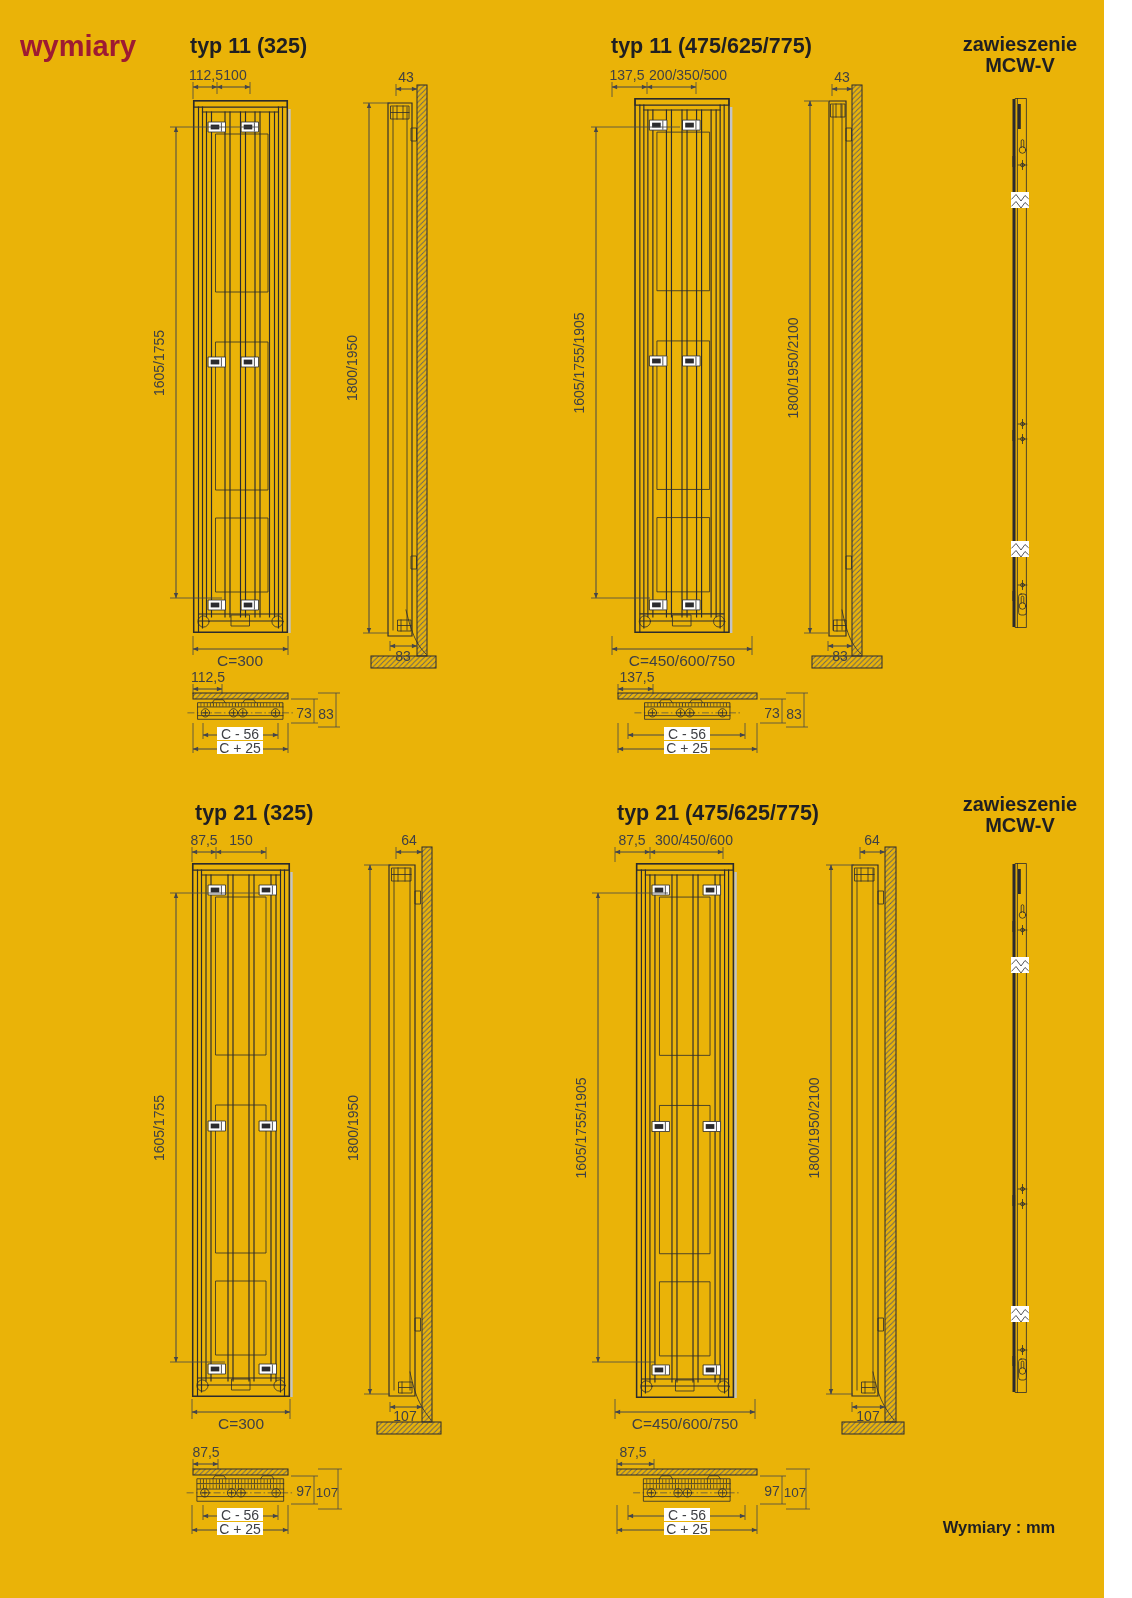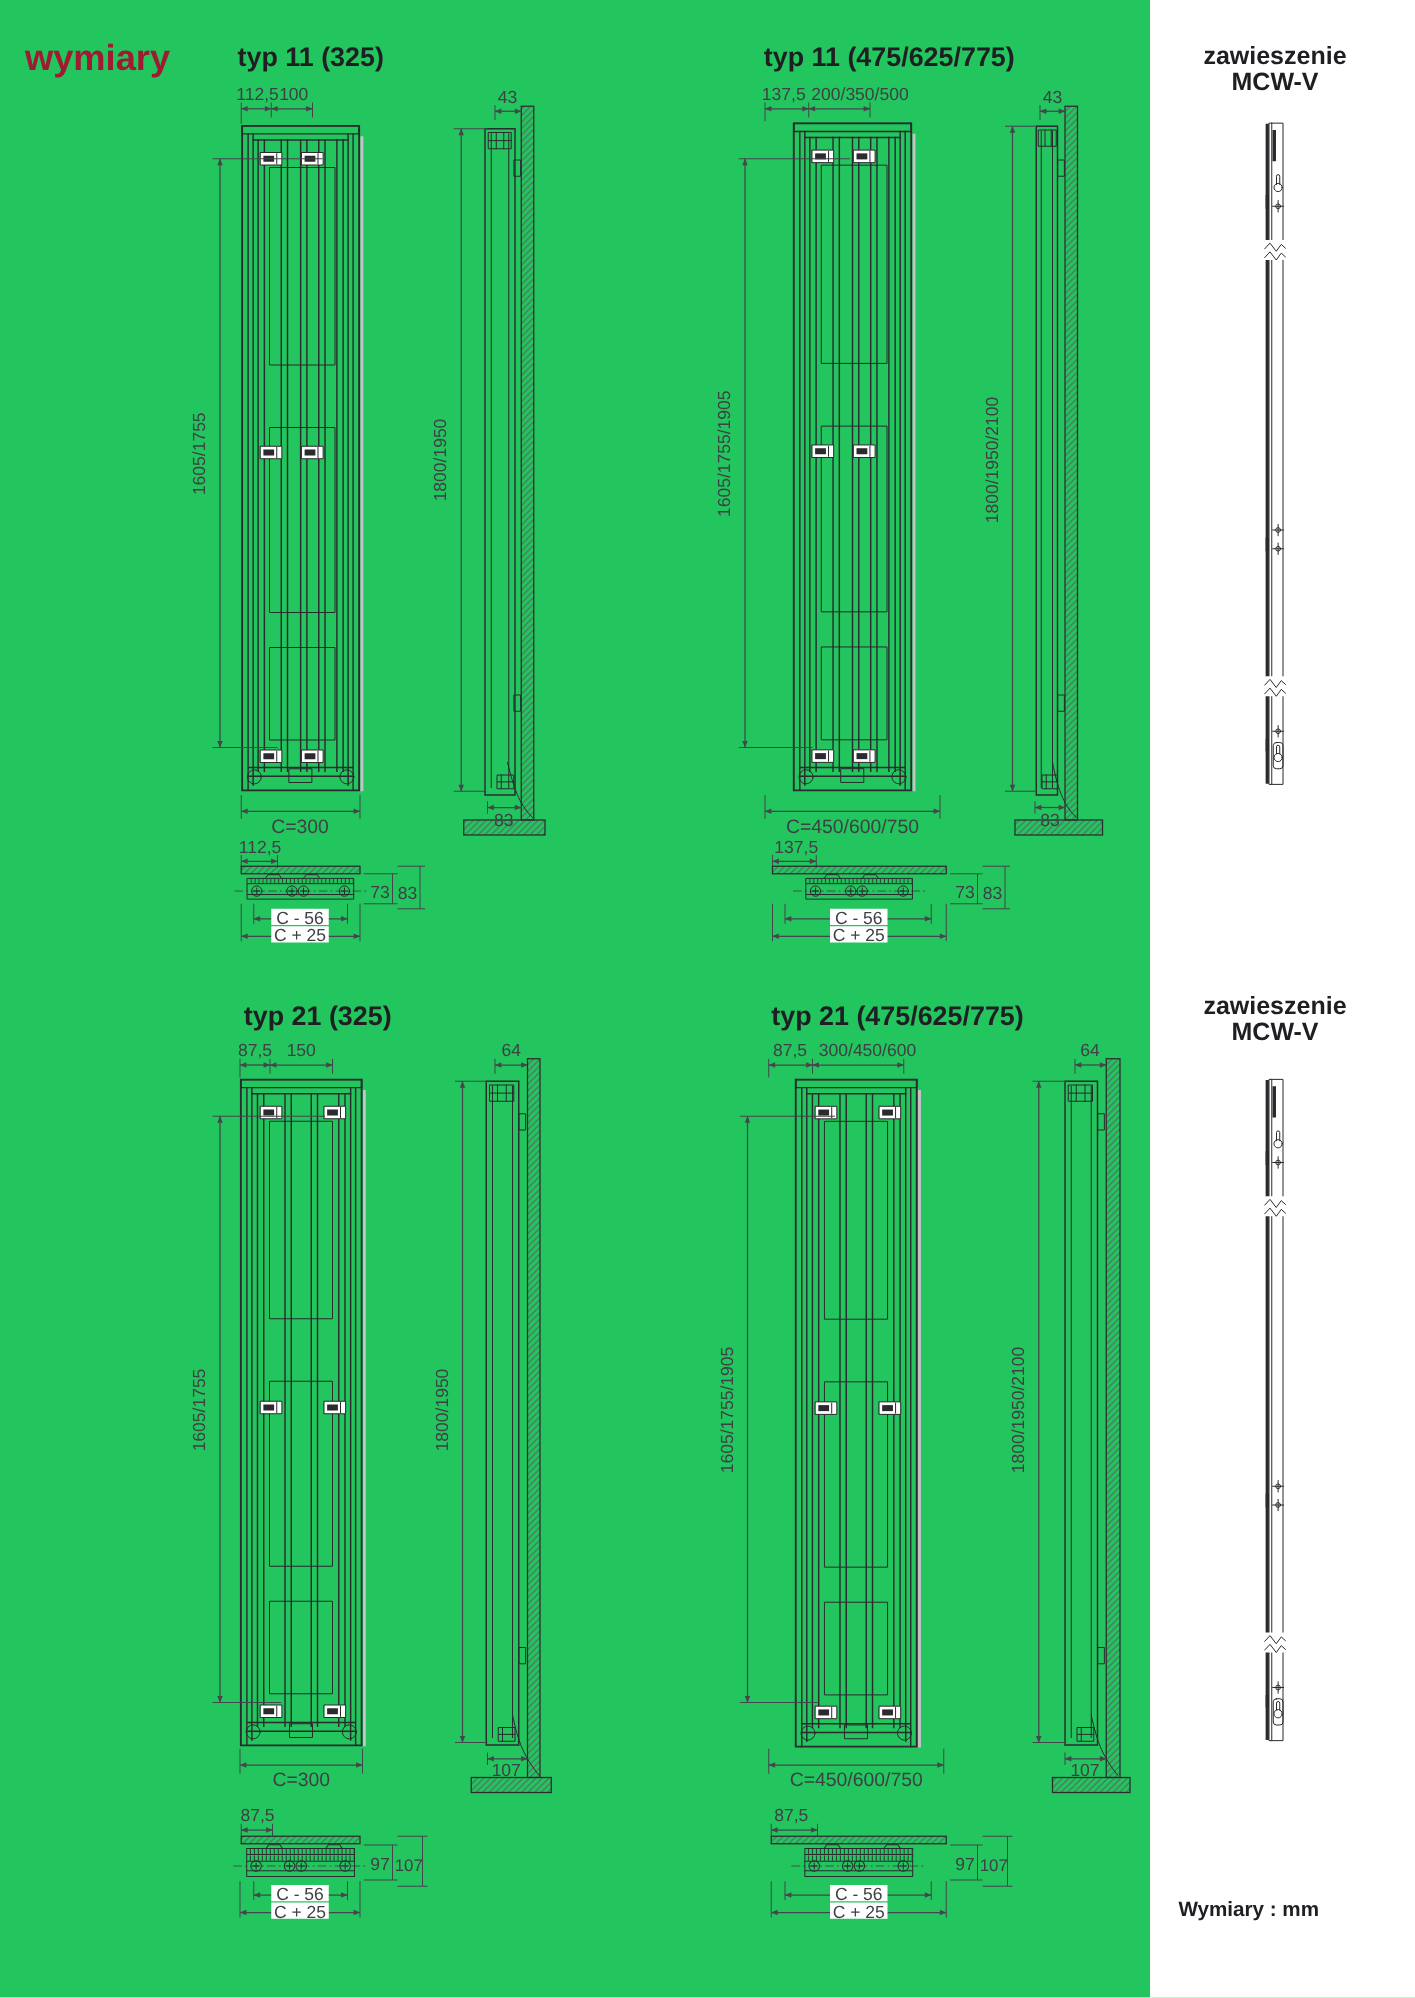--- a/index.html
+++ b/index.html
@@ -1,16 +1,16 @@
 <!DOCTYPE html>
 <html><head>
 <meta charset="utf-8">
 <style>
   html,body{margin:0;padding:0;background:#fff;}
-  #sheet{width:920px;height:1598px;position:relative;background:#22c55e;}
+  #sheet{width:1104px;height:1598px;position:relative;background:#eab308;}
   svg{display:block;}
   symbol{overflow:visible;}
   text{font-family:"Liberation Sans", sans-serif;fill:#3f4045;}
   .ln{stroke:#2b2b2e;fill:none;stroke-width:1.15;stroke-linecap:square;vector-effect:non-scaling-stroke;}
   .ln *{vector-effect:non-scaling-stroke;}
   .frame{stroke-width:1.5;}
   .thin{stroke-width:0.8;}
   .shadow{stroke:#c2c3c6;stroke-width:2.4;vector-effect:non-scaling-stroke;}
   .fill-dk{fill:#2b2b2e;stroke:none;}
   .wbg{fill:#ffffff;stroke:none;}

